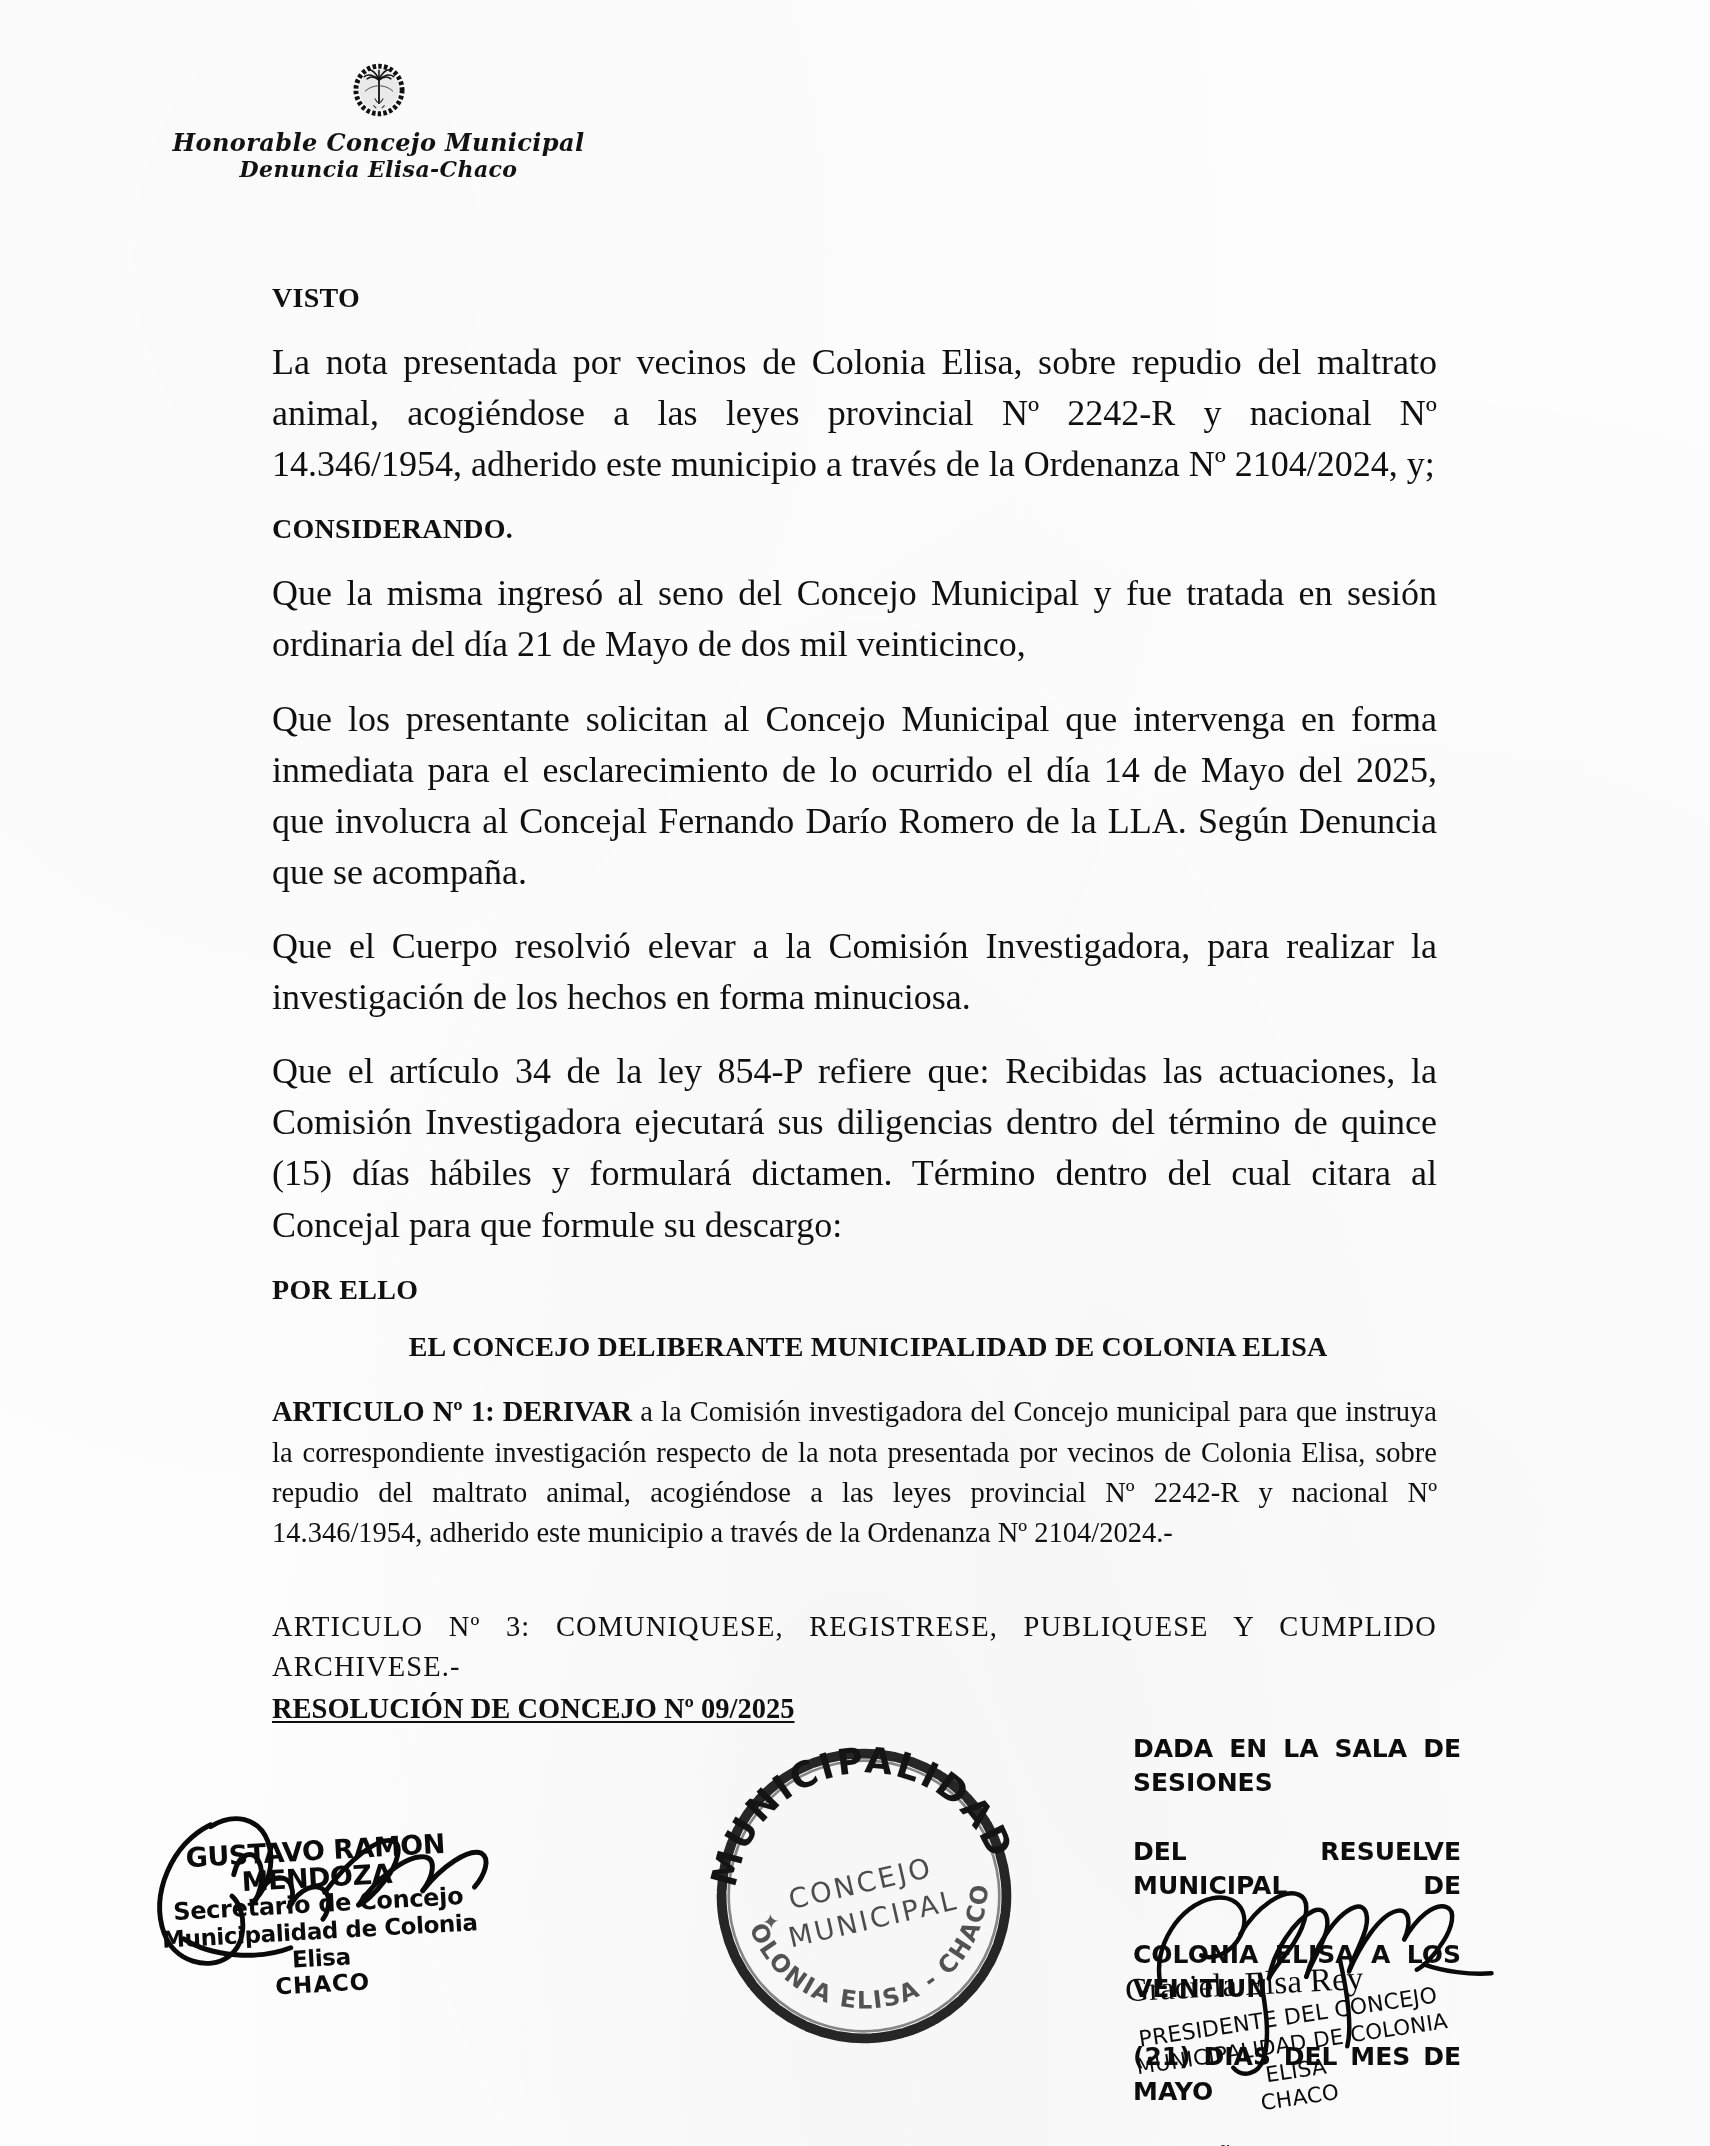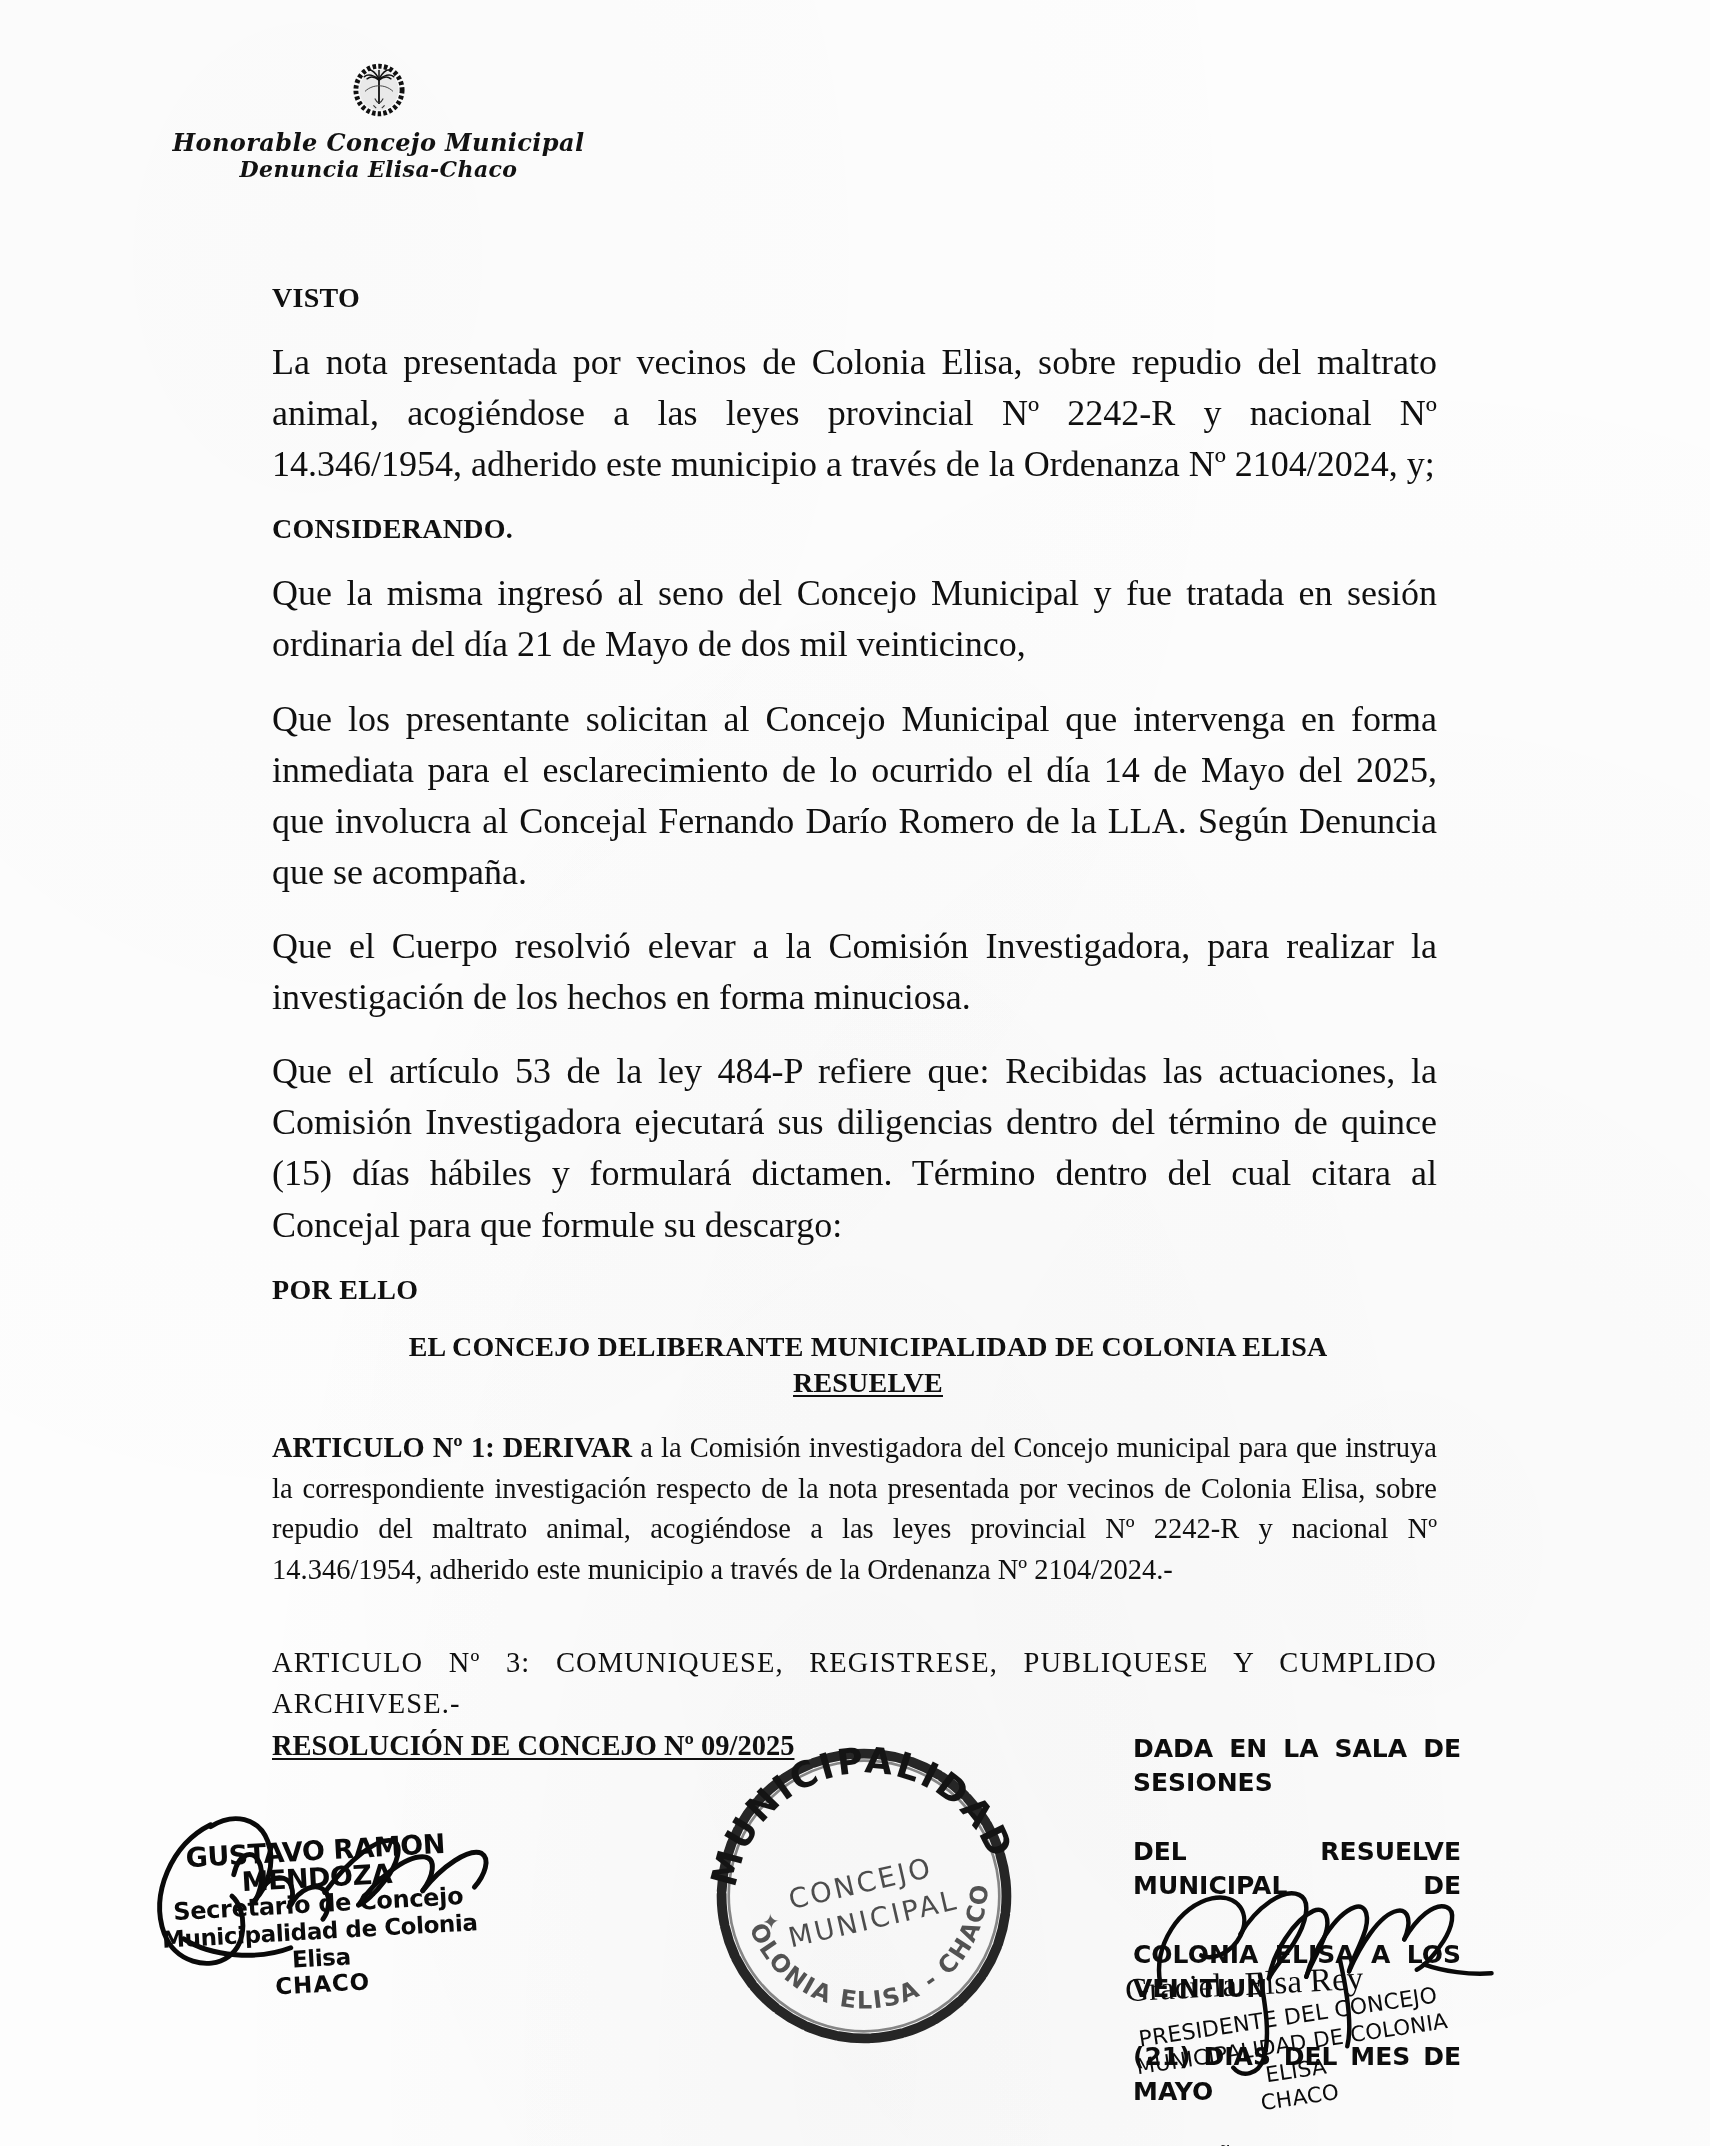--- a/index.html
+++ b/index.html
@@ -232,27 +232,26 @@
 
   <div class="body-col">
 
     <div class="heading">VISTO</div>
     <p class="para">La nota presentada por vecinos de Colonia Elisa, sobre repudio del maltrato animal, acogiéndose a las leyes provincial Nº 2242-R y nacional Nº 14.346/1954, adherido  este municipio a través de la Ordenanza Nº 2104/2024, y;</p>
 
     <div class="heading">CONSIDERANDO.</div>
     <p class="para">Que la misma ingresó al seno del Concejo Municipal y fue tratada en sesión ordinaria del día 21 de Mayo de dos mil veinticinco,</p>
     <p class="para">Que los presentante solicitan al Concejo Municipal que intervenga en forma inmediata para el esclarecimiento de lo ocurrido el día 14 de Mayo del 2025, que involucra al Concejal Fernando Darío Romero de la LLA. Según Denuncia que se acompaña.</p>
     <p class="para">Que el Cuerpo resolvió   elevar a la Comisión Investigadora, para realizar la investigación de los hechos en forma minuciosa.</p>
-    <p class="para">Que el artículo 53 de la ley 484-P refiere que: Recibidas las actuaciones, la Comisión Investigadora ejecutará sus diligencias dentro del término de quince (15) días hábiles y formulará dictamen. Término dentro del cual citara al Concejal para que formule su descargo:</p>
+    <p class="para">Que el artículo 34 de la ley 854-P refiere que: Recibidas las actuaciones, la Comisión Investigadora ejecutará sus diligencias dentro del término de quince (15) días hábiles y formulará dictamen. Término dentro del cual citara al Concejal para que formule su descargo:</p>
 
     <div class="heading">POR ELLO</div>
 
     <div class="center-head">
       <div>EL CONCEJO DELIBERANTE  MUNICIPALIDAD DE COLONIA ELISA</div>
-      <div class="resuelve">RESUELVE</div>
     </div>
 
     <div class="art-block">
       <span class="art-label">ARTICULO Nº 1: DERIVAR</span><span> a la Comisión investigadora del Concejo municipal para que instruya la correspondiente investigación respecto de la   nota presentada por vecinos de Colonia Elisa, sobre repudio del maltrato animal, acogiéndose a las leyes provincial Nº 2242-R y nacional Nº 14.346/1954, adherido este municipio a través de la Ordenanza Nº 2104/2024.-</span>
     </div>
 
 
     <div class="art-block art-spaced" style="margin-top:53px">
       <span>ARTICULO  Nº  3:  COMUNIQUESE,  REGISTRESE,  PUBLIQUESE  Y CUMPLIDO ARCHIVESE.-</span>
     </div>

